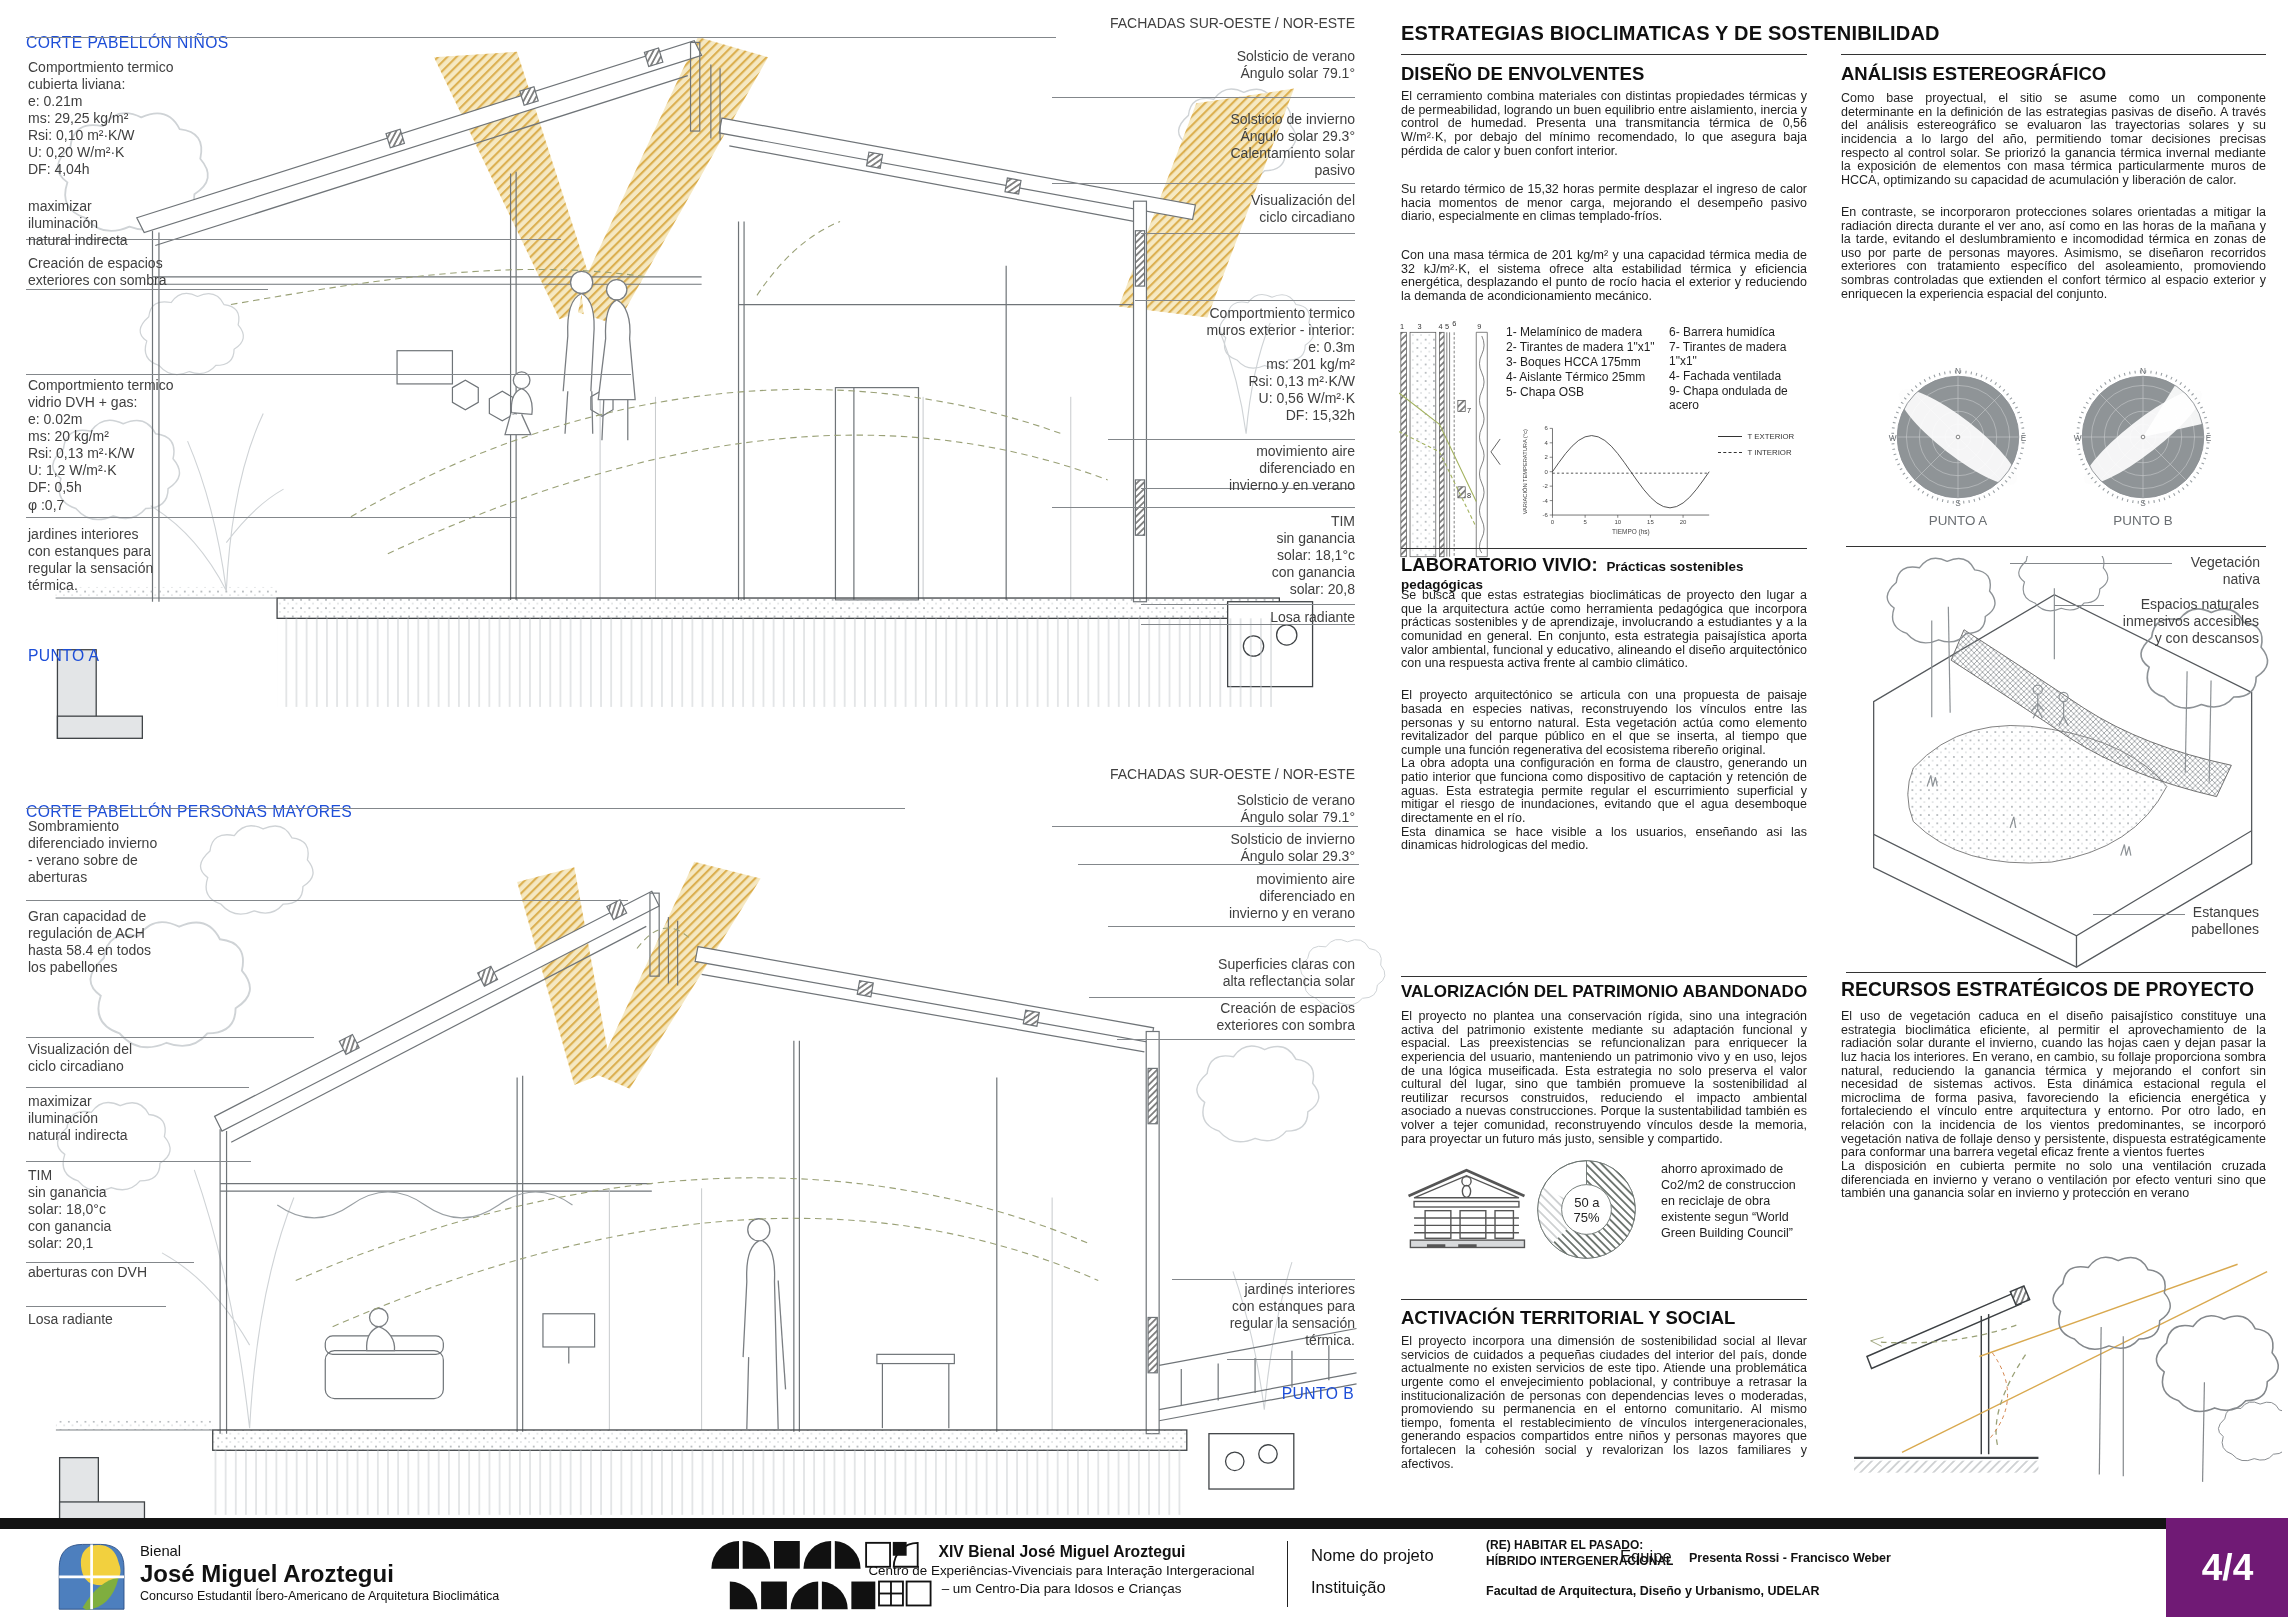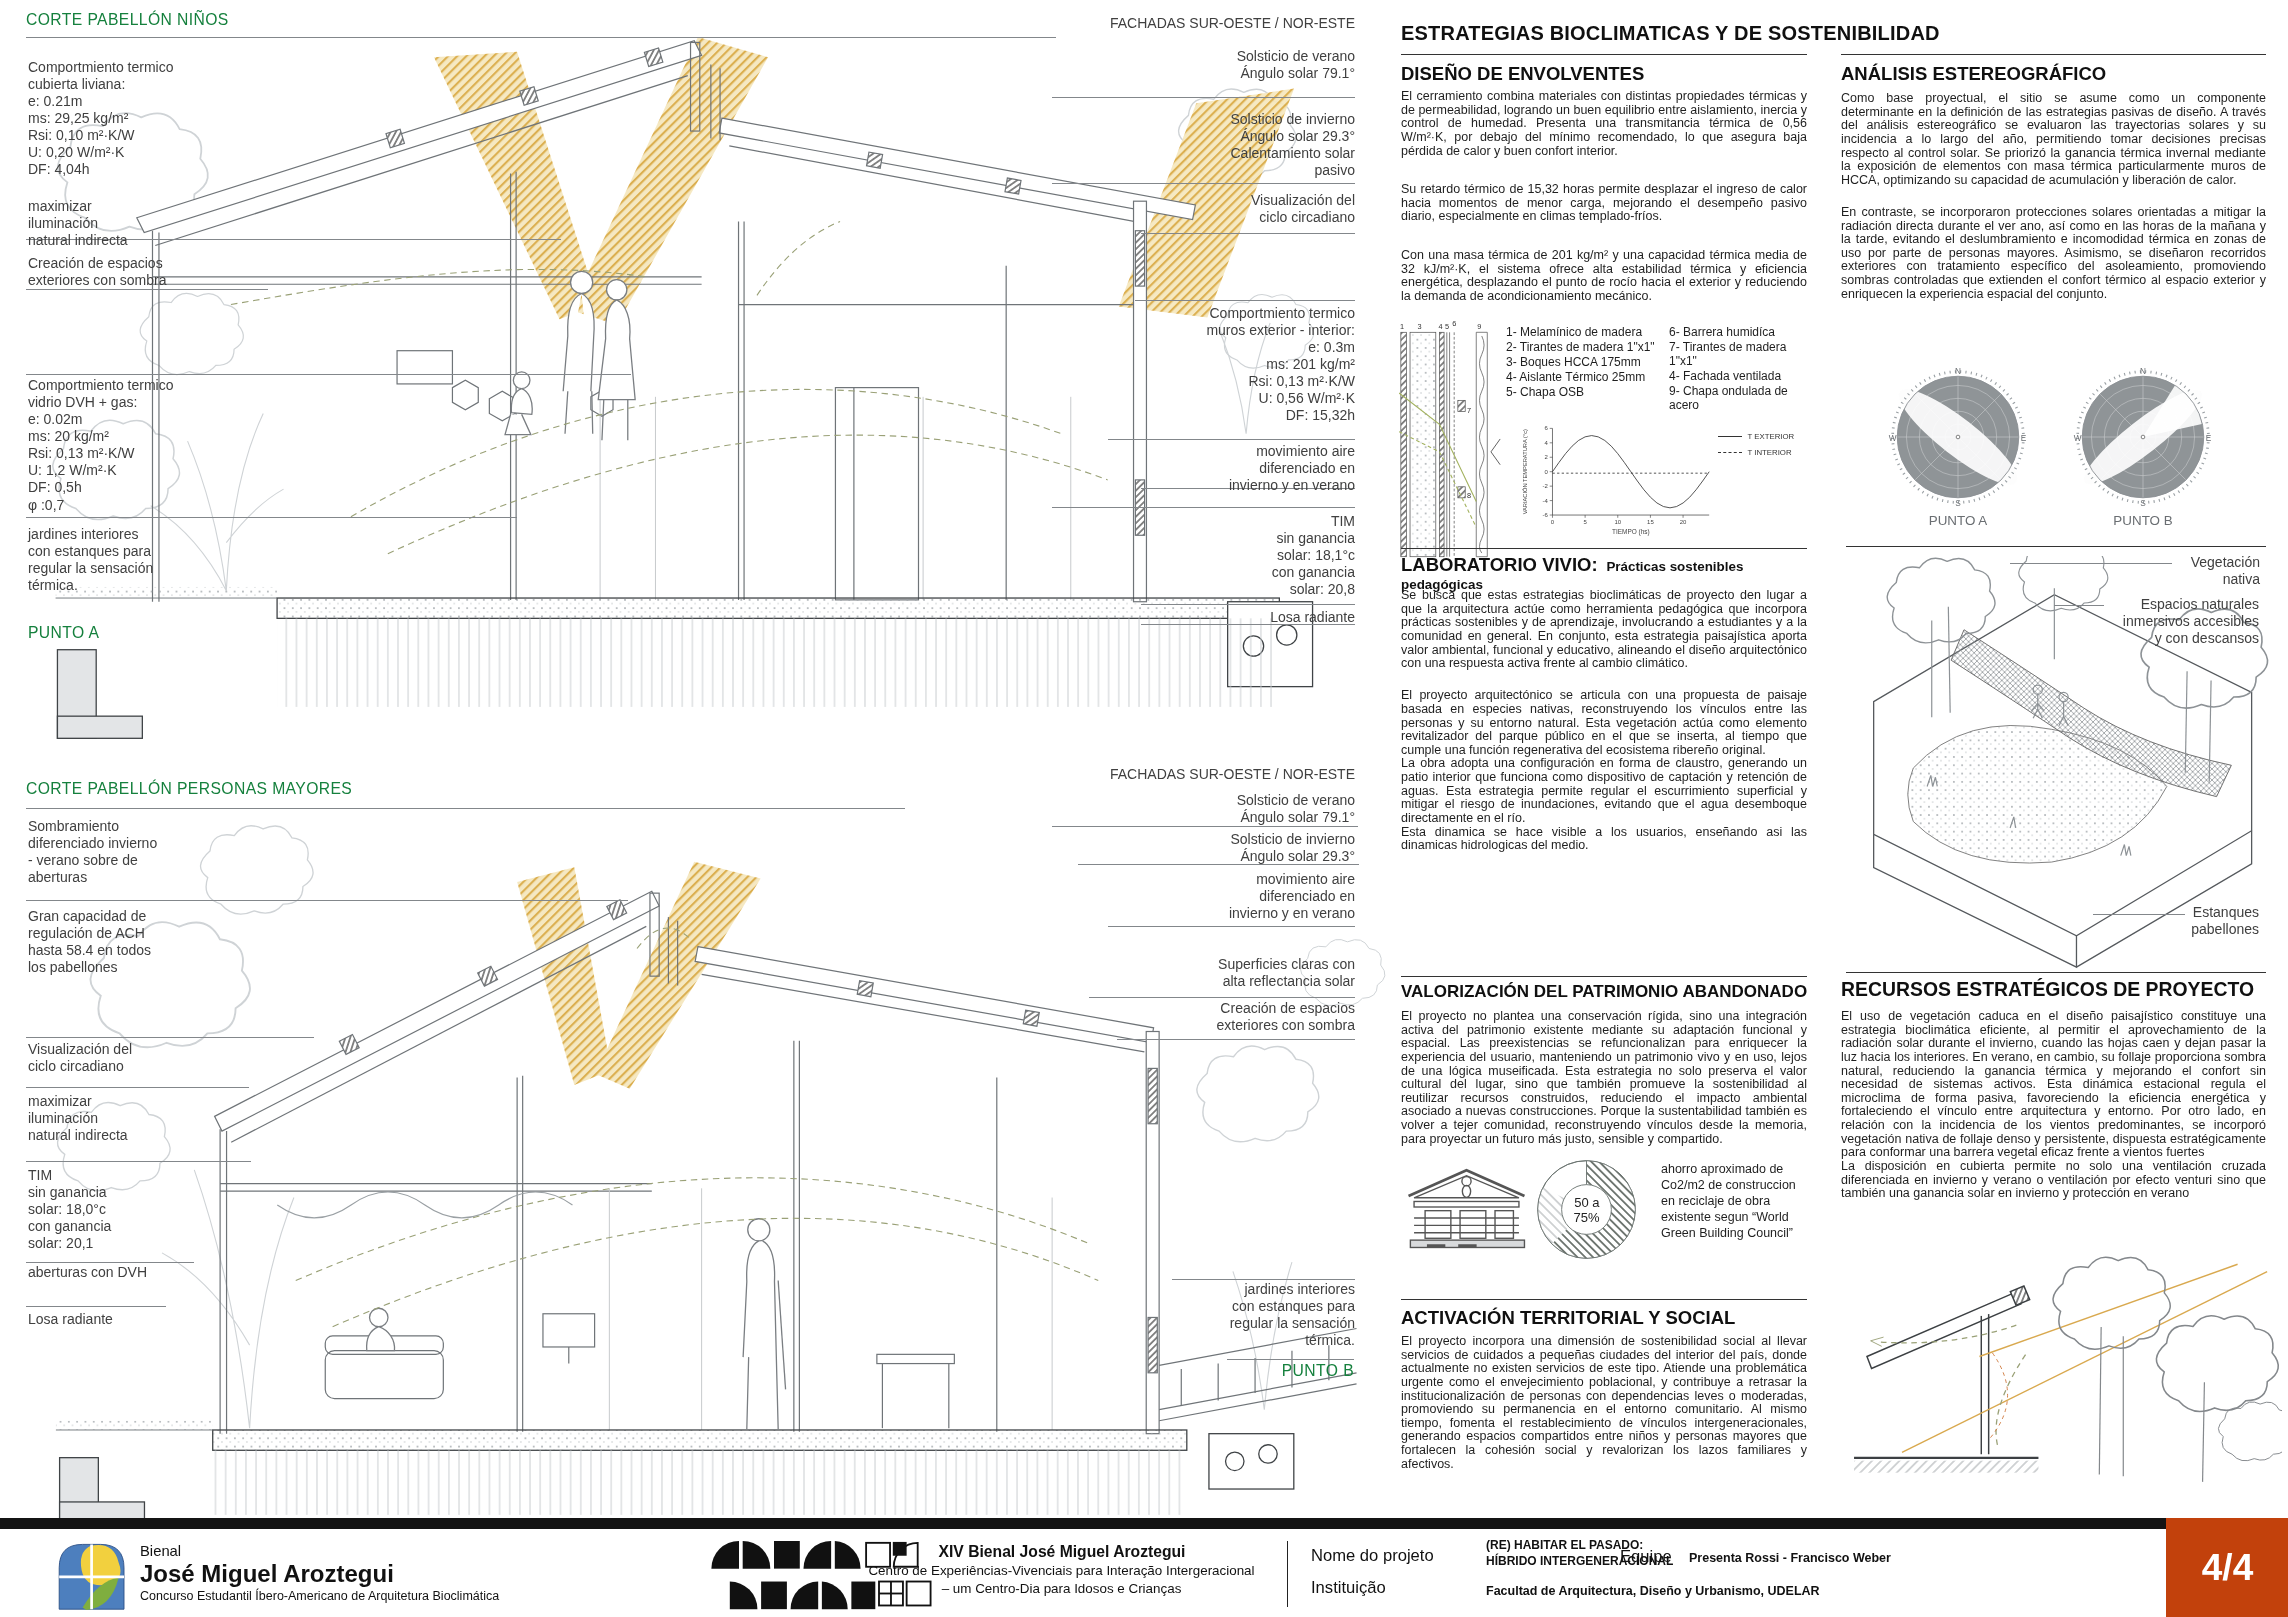--- a/index.html
+++ b/index.html
@@ -1,40 +1,40 @@
 <!DOCTYPE html>
 <html style="font-size:14.8px"><head>
 <meta charset="utf-8">
 <style>
   html,body{margin:0;padding:0;background:#9a9a9a;}
   #board{position:relative;width:2289px;height:1618px;background:#ffffff;overflow:hidden;
          font-family:"Liberation Sans",sans-serif;}
   .abs{position:absolute;}
   .ann{position:absolute;font-size:14px;line-height:1.22;color:#404040;white-space:pre-line;}
   .ann.r{text-align:right;}
-  .dtitle{position:absolute;font-size:15.7px;letter-spacing:0.4px;color:#15803d;white-space:pre;}
+  .dtitle{position:absolute;font-size:15.7px;letter-spacing:0.4px;color:#1d4ed8;white-space:pre;margin-top:23px;}
   .rule{position:absolute;border-top:0.9px solid #83878b;height:0;}
   .headline{position:absolute;font-size:20px;font-weight:bold;color:#101010;letter-spacing:0.2px;}
   .sec-title{position:absolute;font-size:18.5px;font-weight:bold;color:#101010;text-align:right;}
   .body-block{position:absolute;font-size:12.5px;line-height:1.09;color:#1f1f1f;text-align:justify;}
   .body-block p{margin:0 0 25px 0;}
   .body-block p.tight{margin:0;}
   .mat-list{position:absolute;font-size:12px;line-height:1.18;color:#1f1f1f;}
   .mat-list div{margin-bottom:0.9px;}
   .leg{position:absolute;font-size:7.8px;color:#333;}
   .leg .row{display:flex;align-items:center;margin-bottom:6.5px;}
   .leg .sample{width:24px;border-top:1.2px solid #333;margin-right:5.5px;}
   .leg .sample.dashed{border-top-style:dashed;}
   .caption{position:absolute;font-size:12.5px;line-height:1.28;color:#1f1f1f;}
   .punto-c{position:absolute;font-size:13.4px;color:#6a6e72;text-align:center;}
   .donut-wrap{position:absolute;width:105px;height:105px;}
   .donut-center{position:absolute;left:0;top:0;width:105px;height:105px;display:flex;align-items:center;
                 justify-content:center;text-align:right;font-size:13px;color:#222;white-space:pre-line;}
   .f-black{position:absolute;left:0;top:1518px;width:2289px;height:11px;background:#141414;}
-  .f-page{position:absolute;left:2166px;top:1518px;width:123px;height:100px;background:#c2410c;color:#fff;
+  .f-page{position:absolute;left:2166px;top:1518px;width:123px;height:100px;background:#701a75;color:#fff;
           font-size:37px;font-weight:bold;display:flex;align-items:center;justify-content:center;}
   .f-div{position:absolute;top:1541px;height:66px;border-left:1.8px solid #222;}
   .f-txt{position:absolute;color:#111;}
 </style>
 </head>
 <body>
 
 <div id="board">
 
   <svg width="0" height="0" style="position:absolute" aria-hidden="true">

